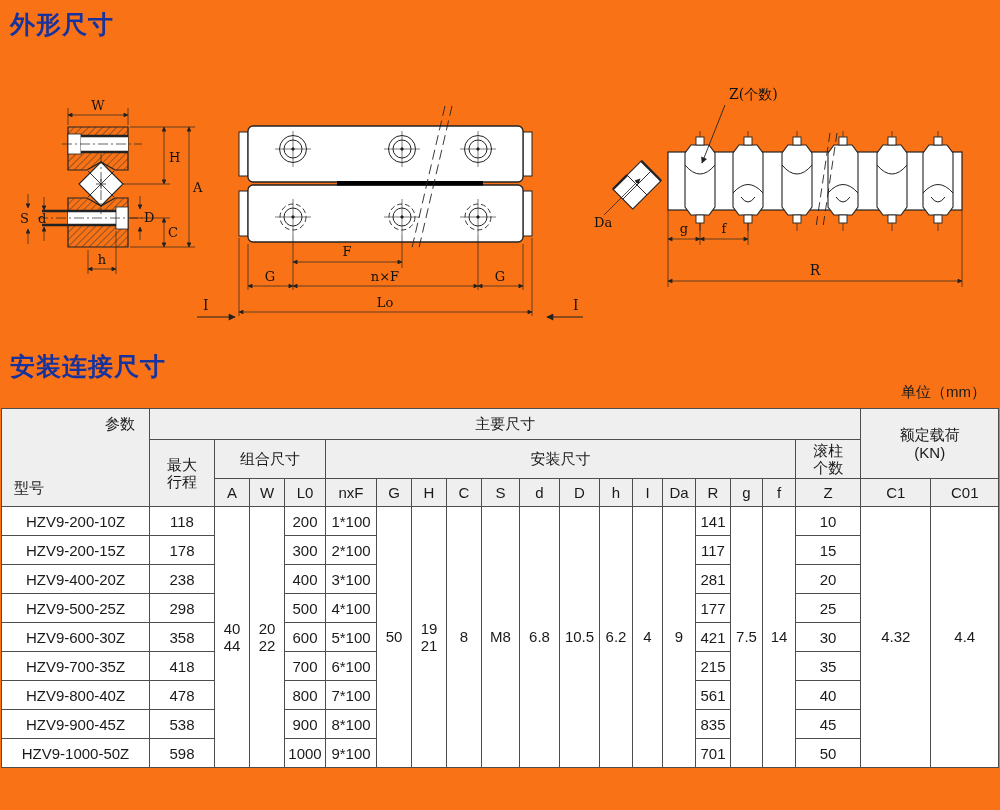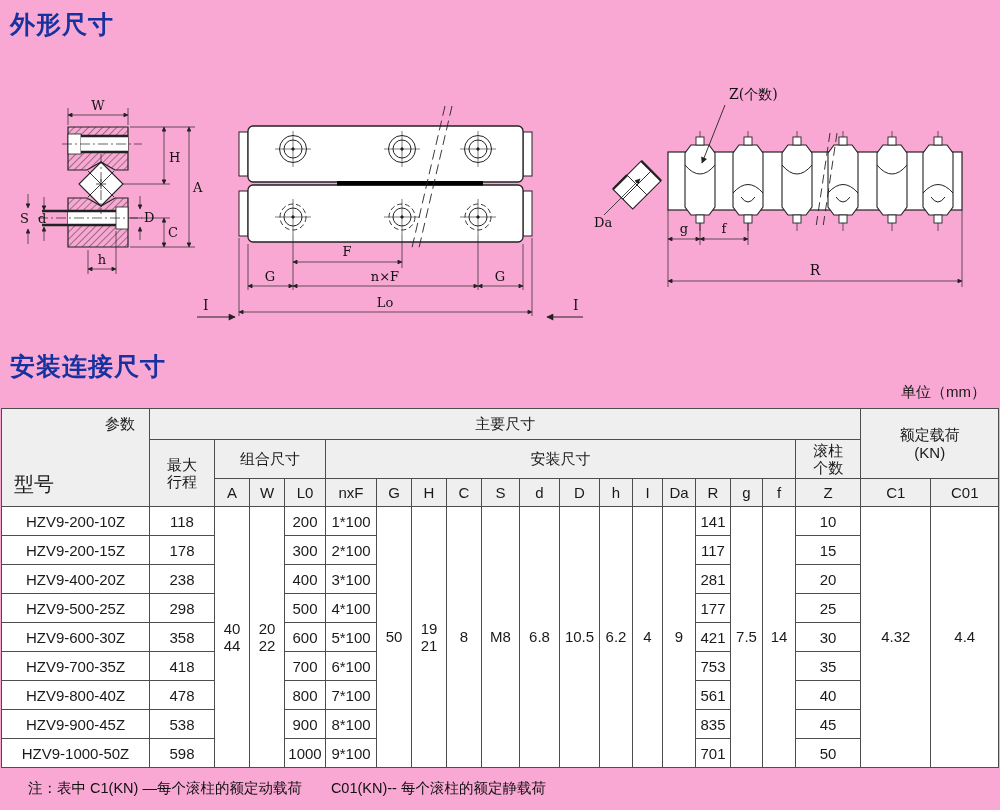--- a/index.html
+++ b/index.html
@@ -1,17 +1,17 @@
 <!DOCTYPE html>
 <html><head>
 <meta charset="utf-8">
 <style>
   * { margin:0; padding:0; box-sizing:border-box; }
   body { background:#ffffff; font-family:"Liberation Sans", sans-serif; }
-  .page { position:relative; width:1000px; height:810px; background:#f9a8d4; overflow:hidden; }
+  .page { position:relative; width:1000px; height:810px; background:#f97316; overflow:hidden; }
   .sec-title { position:absolute; left:10px; color:#16329e; font-size:25px; font-weight:bold;
                letter-spacing:1px; font-family:"Liberation Sans",sans-serif; }
   #title1 { top:8px; }
   #title2 { top:350px; }
   .unit { position:absolute; top:383px; right:14px; font-size:15px; color:#1a1a1a; }
   .drawing { position:absolute; }
   #svg-side  { left:18px;  top:84px; }
   #svg-front { left:195px; top:98px; }
   #svg-cage  { left:592px; top:83px; }
   .cad-text { font-family:"DejaVu Serif", serif; font-size:13px; fill:#111; }
@@ -22,21 +22,21 @@
   table.spec th, table.spec td { border:1px solid #4d4d4d; text-align:center; vertical-align:middle;
                font-size:15px; font-weight:normal; color:#1a1a1a; padding:0; overflow:hidden; }
   table.spec thead th { background:#efefef; }
   tr.hr1 { height:31px; } tr.hr2 { height:39px; } tr.hr3 { height:28px; }
   tbody tr { height:29px; background:#fff; }
   .pre { white-space:pre-line; line-height:1.15; }
   th.diag { position:relative; background-color:#efefef;
     background-image:linear-gradient(to bottom right, transparent 49.7%, #4d4d4d 49.7%, #4d4d4d 50.35%, transparent 50.35%);
   }
   th.diag .p { position:absolute; top:6px; right:14px; font-size:15px; }
-  th.diag .m { position:absolute; bottom:8px; left:12px; font-size:20px;text-align:right; }
+  th.diag .m { position:absolute; bottom:8px; left:12px; font-size:15px;text-align:right; }
   .note { position:absolute; left:28px; top:779px; font-size:14.5px; color:#111; white-space:pre; }
 </style>
 </head>
 <body>
 
 <div class="page">
 
   <div id="title1" class="sec-title">外形尺寸</div>
 
   <svg id="svg-side" class="drawing" width="215" height="258" viewBox="0 0 215 258">
@@ -371,21 +371,21 @@
           <td>600</td>
           <td>5*100</td>
           <td>421</td>
           <td>30</td>
         </tr>
         <tr>
           <td>HZV9-700-35Z</td>
           <td>418</td>
           <td>700</td>
           <td>6*100</td>
-          <td>753</td>
+          <td>215</td>
           <td>35</td>
         </tr>
         <tr>
           <td>HZV9-800-40Z</td>
           <td>478</td>
           <td>800</td>
           <td>7*100</td>
           <td>561</td>
           <td>40</td>
         </tr>
@@ -401,14 +401,13 @@
           <td>HZV9-1000-50Z</td>
           <td>598</td>
           <td>1000</td>
           <td>9*100</td>
           <td>701</td>
           <td>50</td>
         </tr>
       </tbody>
   </table>
 
-  <div class="note">注：表中 C1(KN) —每个滚柱的额定动载荷　　C01(KN)-- 每个滚柱的额定静载荷</div>
 </div>
 
 </body></html>

